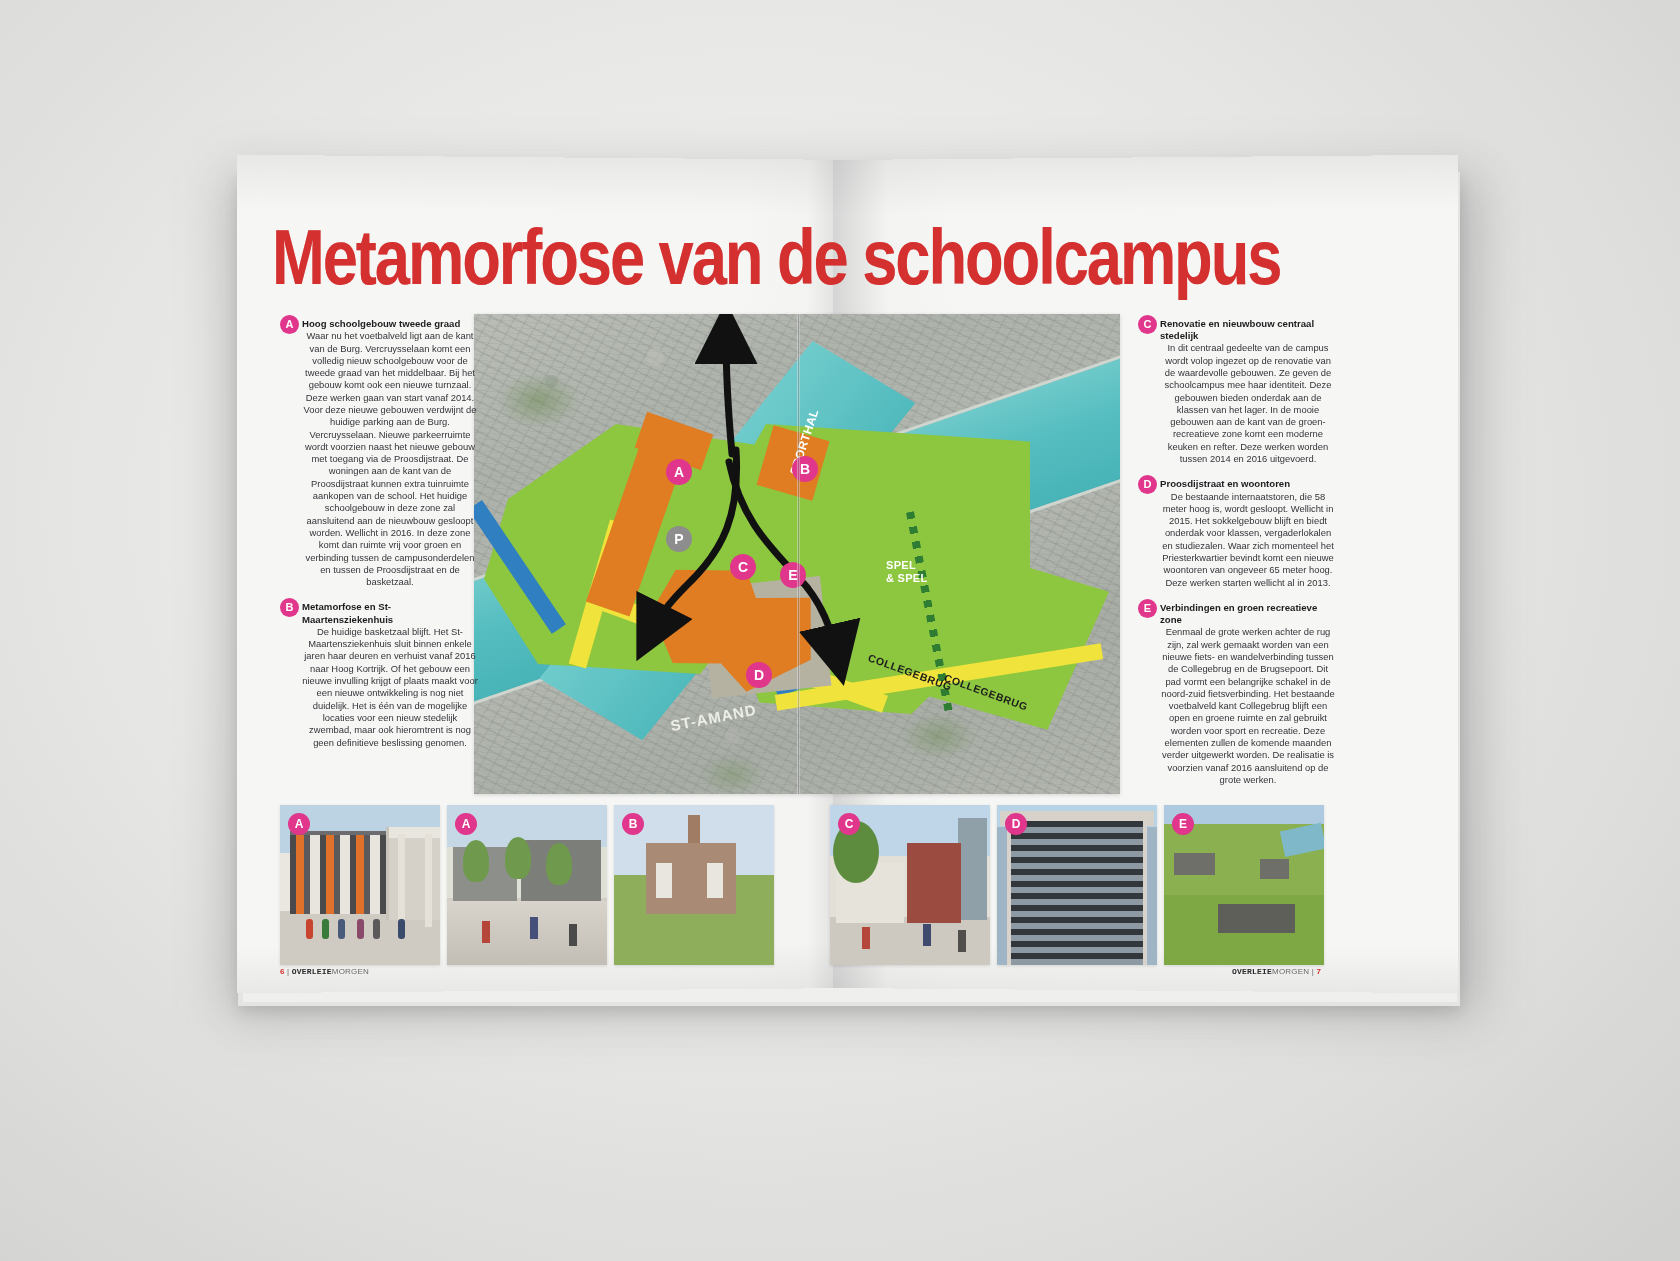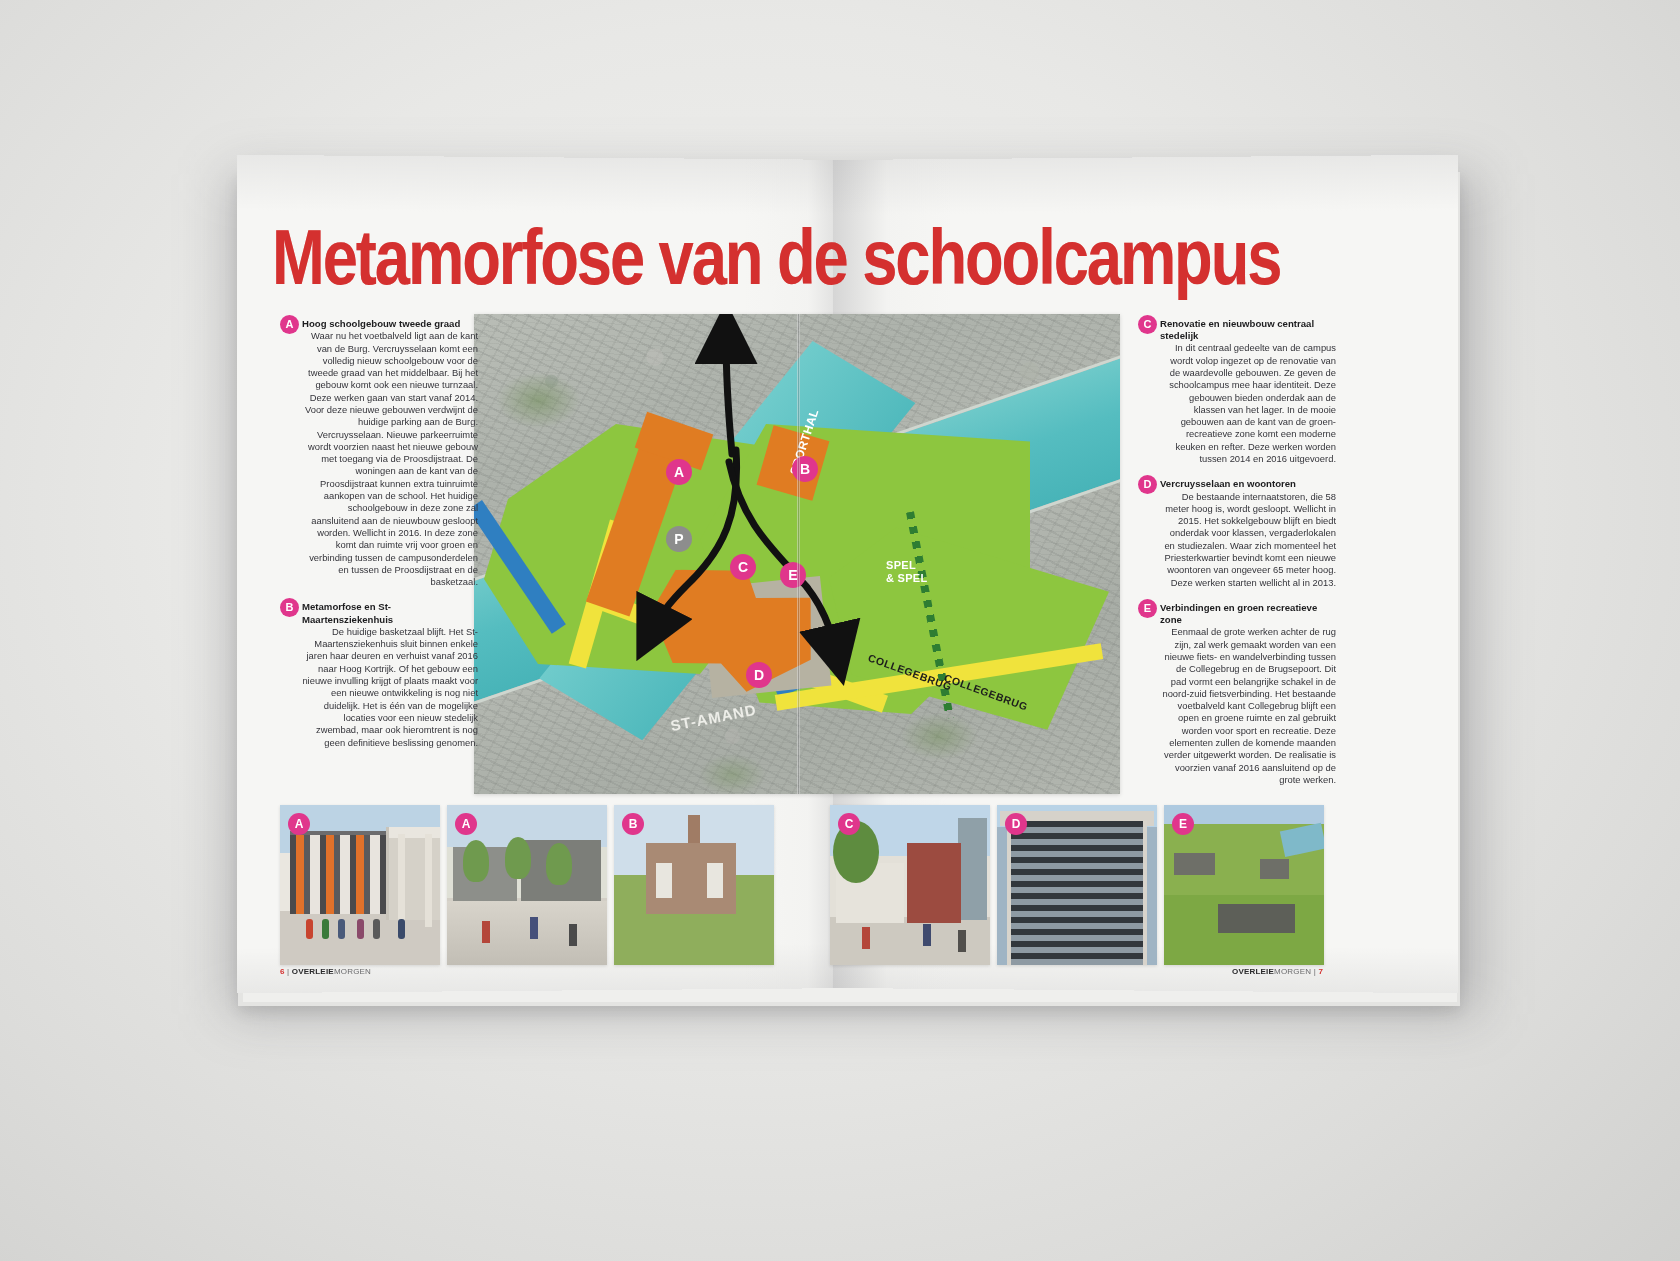--- a/index.html
+++ b/index.html
@@ -117,21 +117,21 @@
     font-size: 9.6px;
     font-weight: bold;
     line-height: 12.2px;
     color: #1d1d1f;
     margin: 0 0 0px 0;
   }
   .block p {
     font-size: 9.4px;
     line-height: 12.3px;
     color: #34343a;
-    text-align: right;
+    text-align: center;
     hyphens: none;
   }
 
   
   #map {
     position: absolute;
     left: 474px; top: 314px;
     width: 646px; height: 480px;
     z-index: 45;
     overflow: hidden;
@@ -390,21 +390,21 @@
 
   
   .footer {
     position: absolute;
     z-index: 60;
     font-size: 8px;
     letter-spacing: 0.2px;
     color: #3a3a3c;
   }
   .footer .num { color: #d4302f; font-weight: bold; }
-  .footer .brand { font-weight: bold; color: #2a2a2c; }
+  .footer .brand { font-weight: bold; color: #2a2a2c; font-family: Liberation Mono, monospace; }
   .footer .sub { color: #6a6a6c; }
 </style>
 </head>
 <body>
 
 <div id="spread">
   <div class="page-shadow"></div>
   <div class="under-sheet"></div>
   <div class="under-sheet2"></div>
 
@@ -437,21 +437,21 @@
 </div>
 
 <div class="col col-right">
   <div class="block">
     <div class="bullet">C</div>
     <h3>Renovatie en nieuwbouw centraal stedelijk</h3>
     <p>In dit centraal gedeelte van de campus wordt volop ingezet op de renovatie van de waardevolle gebouwen. Ze geven de schoolcampus mee haar identiteit. Deze gebouwen bieden onderdak aan de klassen van het lager. In de mooie gebouwen aan de  kant van de groen-recreatieve zone komt een moderne keuken en refter. Deze werken worden tussen 2014 en 2016 uitgevoerd.</p>
   </div>
   <div class="block">
     <div class="bullet">D</div>
-    <h3>Vercruysselaan en woontoren</h3>
+    <h3>Proosdijstraat en woontoren</h3>
     <p>De bestaande internaatstoren,  die 58 meter hoog is, wordt gesloopt. Wellicht in 2015. Het sokkelgebouw blijft en biedt onderdak voor  klassen, vergaderlokalen en studiezalen. Waar zich momenteel het Priesterkwartier bevindt komt een nieuwe woontoren van ongeveer 65 meter hoog. Deze werken starten wellicht al in 2013.</p>
   </div>
   <div class="block">
     <div class="bullet">E</div>
     <h3>Verbindingen en groen recreatieve zone</h3>
     <p>Eenmaal de grote werken achter de rug zijn, zal werk gemaakt worden van een nieuwe fiets- en wandelverbinding tussen de Collegebrug en de Brugsepoort. Dit pad vormt een belangrijke schakel in de noord-zuid fietsverbinding. Het bestaande voetbalveld kant Collegebrug blijft een open en groene ruimte en zal gebruikt worden voor sport en recreatie. Deze elementen zullen de komende maanden verder uitgewerkt worden. De realisatie is voorzien vanaf 2016 aansluitend  op de grote werken.</p>
   </div>
 </div>
 
 <div id="map">

